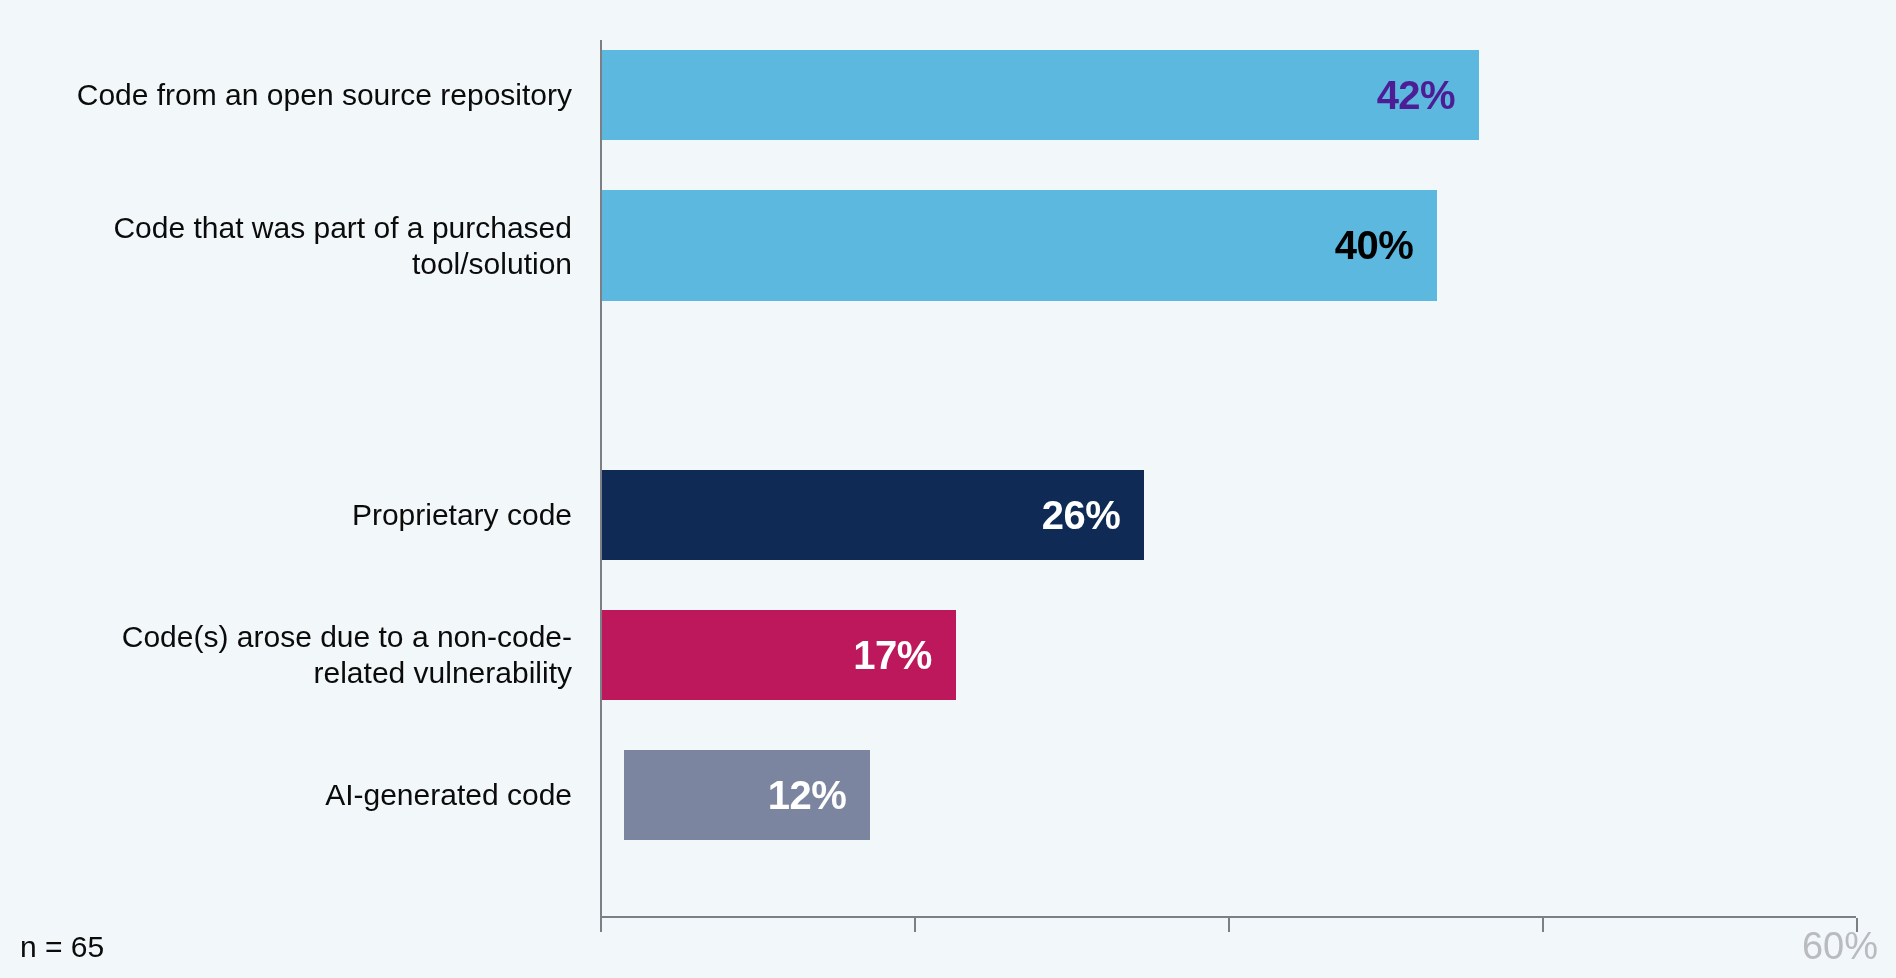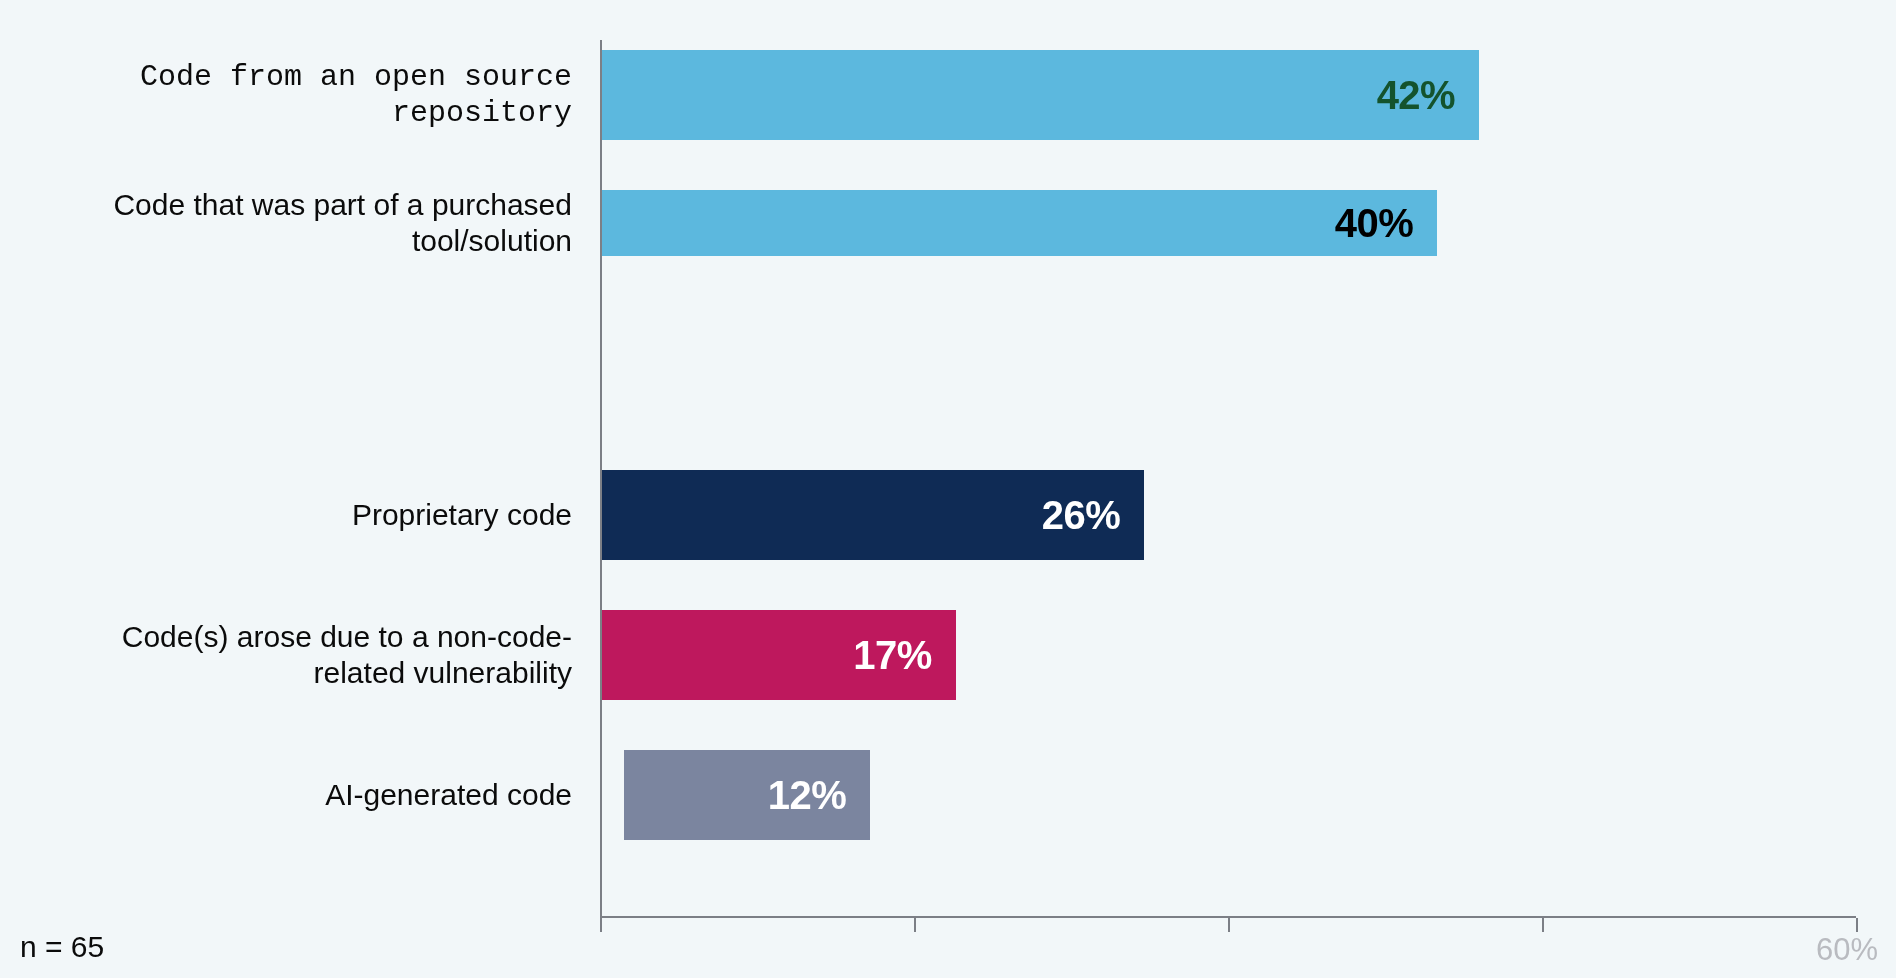--- a/index.html
+++ b/index.html
@@ -80,46 +80,46 @@
     position: absolute;
     bottom: 46px;
     width: 2px;
     height: 14px;
     background: #7c7f86;
   }
   .xmax-label {
     position: absolute;
     right: 18px;
     bottom: 10px;
-    font-size: 31px;
+    font-size: 38px;
     color: #b9bbc0;
     font-weight: 500;
   }
   .n-label {
     position: absolute;
     left: 20px;
     bottom: 14px;
     font-size: 30px;
     color: #0b0b0b;
   }
 </style>
 </head>
 <body>
 
 <div class="chart-wrap">
   <div class="plot" id="plot">
       <div class="row" style="top: 10px; height: 90px;">
-        <div class="cat-label" style="white-space: normal; font-family: Liberation Mono, monospace;">Code from an open source repository</div>
+        <div class="cat-label" style="white-space: normal;">Code from an open source repository</div>
         <div class="bar-area">
           <div class="bar" style="width: 70%; background: rgb(92, 184, 222);">
-            <span class="value-label" style="color: #14532d;">42%</span>
+            <span class="value-label" style="color: #4c1d95;">42%</span>
           </div>
         </div>
       </div>
-      <div class="row" style="top: 150px; height: 66px;">
+      <div class="row" style="top: 150px; height: 111px;">
         <div class="cat-label" style="white-space: normal;">Code that was part of a purchased tool/solution</div>
         <div class="bar-area">
           <div class="bar" style="width: 66.6667%; background: rgb(92, 184, 222);">
             <span class="value-label" style="color: rgb(0, 0, 0);">40%</span>
           </div>
         </div>
       </div>
       <div class="row" style="top: 430px; height: 90px;">
         <div class="cat-label" style="white-space: normal;">Proprietary code</div>
         <div class="bar-area">

